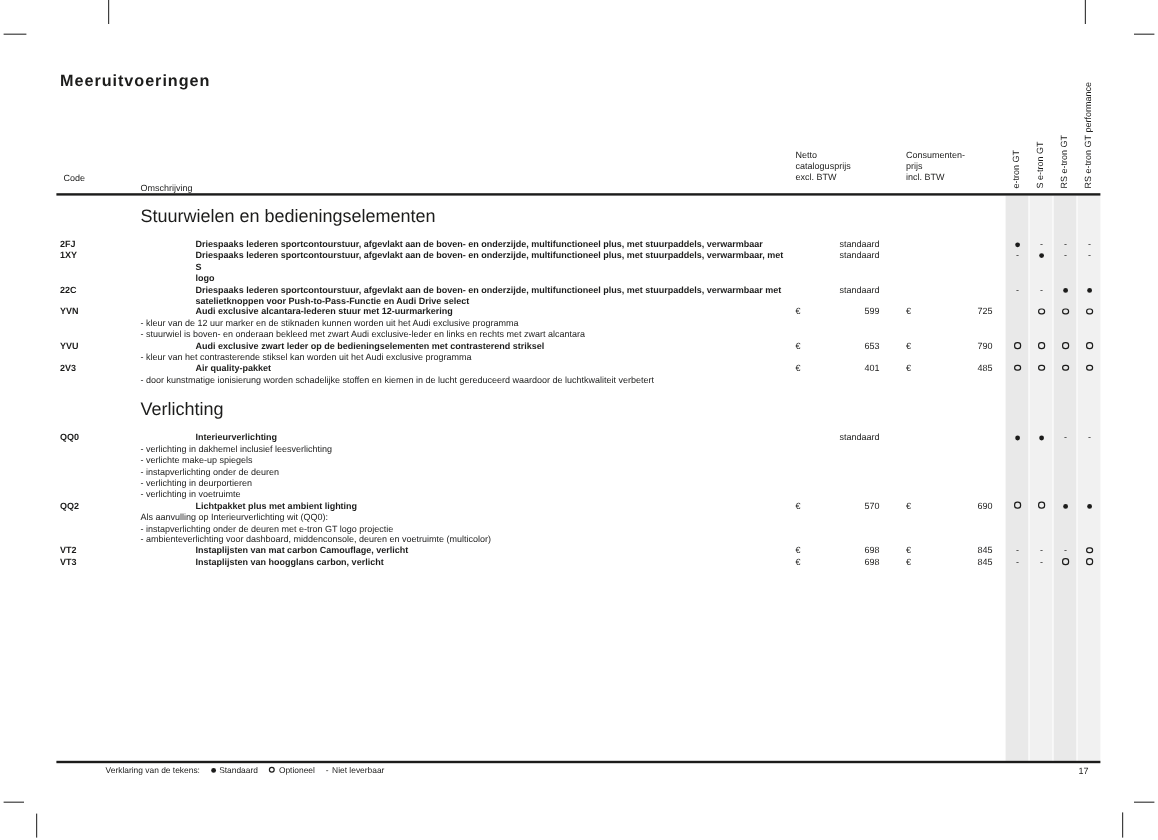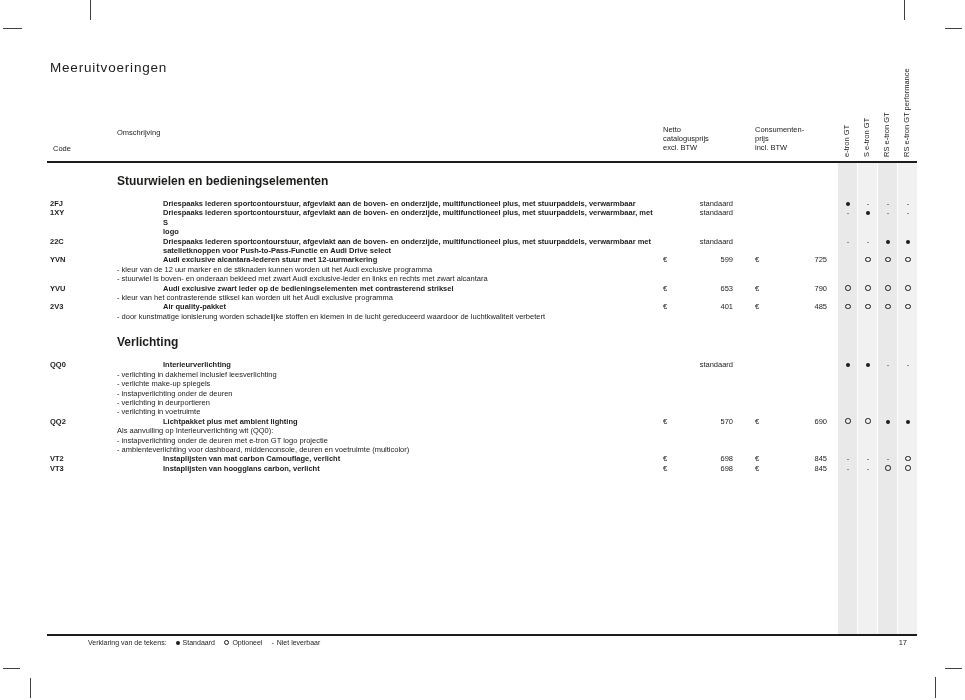--- a/index.html
+++ b/index.html
@@ -1,41 +1,41 @@
 <!DOCTYPE html>
 <html><head>
 <meta charset="utf-8">
 <style>
   html,body{margin:0;padding:0;}
   body{
     width:965px;height:700px;background:#ffffff;position:relative;overflow:hidden;
     font-family:"Liberation Sans", sans-serif;color:#1c1c1b;
   }
   .crop{position:absolute;background:#3f3f3f;}
-  .page-title{position:absolute;left:50px;top:60px;font-size:13.5px;font-weight:normal;letter-spacing:0.8px;}
+  .page-title{position:absolute;left:50px;top:60px;font-size:13.5px;font-weight:bold;letter-spacing:0.8px;}
   .colhead{position:absolute;font-size:7.5px;line-height:9px;white-space:pre-line;}
   #h-code{left:53px;top:144px;}
-  #h-desc{left:117px;top:128px;}
+  #h-desc{left:117px;top:152px;}
   #h-net{left:663px;top:125px;}
   #h-cons{left:755px;top:125px;}
   .model-label{
     position:absolute;top:157px;font-size:7.5px;line-height:9px;white-space:nowrap;
     transform:rotate(-90deg);transform-origin:0 0;
   }
   #ml-0{left:842px;} #ml-1{left:862px;} #ml-2{left:882px;} #ml-3{left:902px;}
   .rule{position:absolute;left:47px;width:870px;height:2px;background:#1c1c1b;}
   #rule-top{top:161px;} #rule-bottom{top:634px;}
   .band{position:absolute;top:163px;height:471px;width:19px;}
   #band-0{left:838px;background:#e9e9e9;}
   #band-1{left:858px;background:#f1f1f1;}
   #band-2{left:878px;background:#e9e9e9;}
   #band-3{left:898px;background:#f1f1f1;}
 
   .table-body{position:absolute;left:50px;top:164px;width:870px;}
-  .section-title{font-size:12px;line-height:12px;font-weight:bold;padding-left:67px;margin-top:15px;margin-bottom:12px;}
+  .section-title{font-size:15px;line-height:12px;font-weight:normal;padding-left:67px;margin-top:15px;margin-bottom:12px;}
   .section:first-child .section-title{margin-top:11px;}
   .row{display:flex;font-size:7.5px;line-height:9.4px;}
   .c-code{width:67px;flex:none;font-weight:bold;}
   .c-desc{width:538px;flex:none;}
   .ln-b{font-weight:bold;padding-left:46px;}
   .c-net{width:83px;flex:none;position:relative;}
   .c-net .cur{position:absolute;left:8px;top:0;}
   .c-net .amt{display:block;text-align:right;padding-right:5px;}
   .c-net .std{display:block;text-align:right;padding-right:5px;}
   .c-cons{width:82px;flex:none;margin-left:7px;position:relative;}

